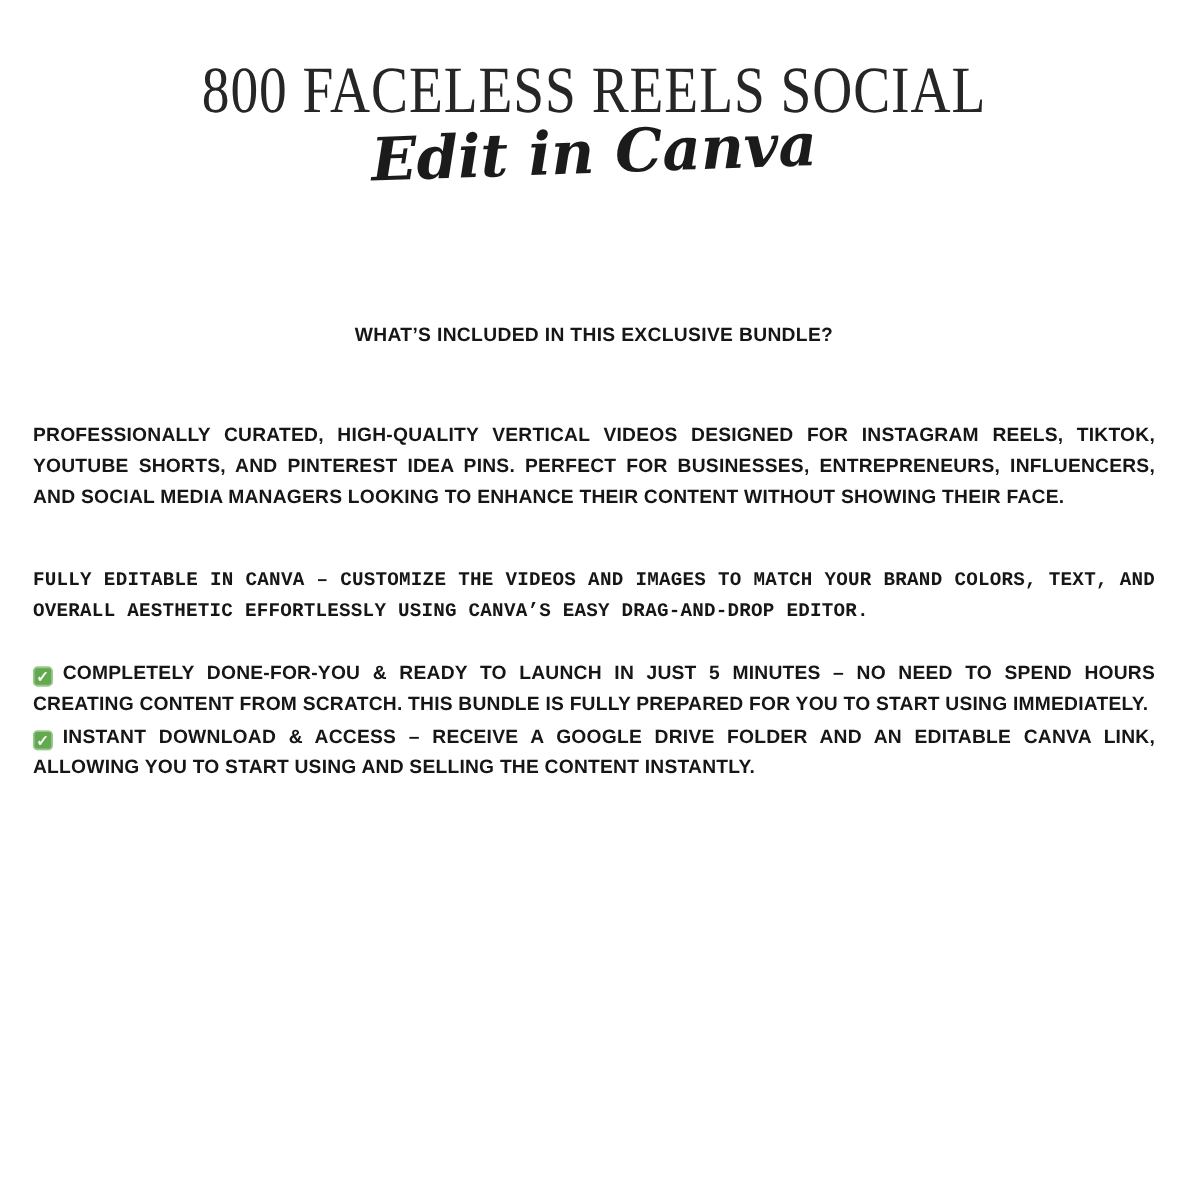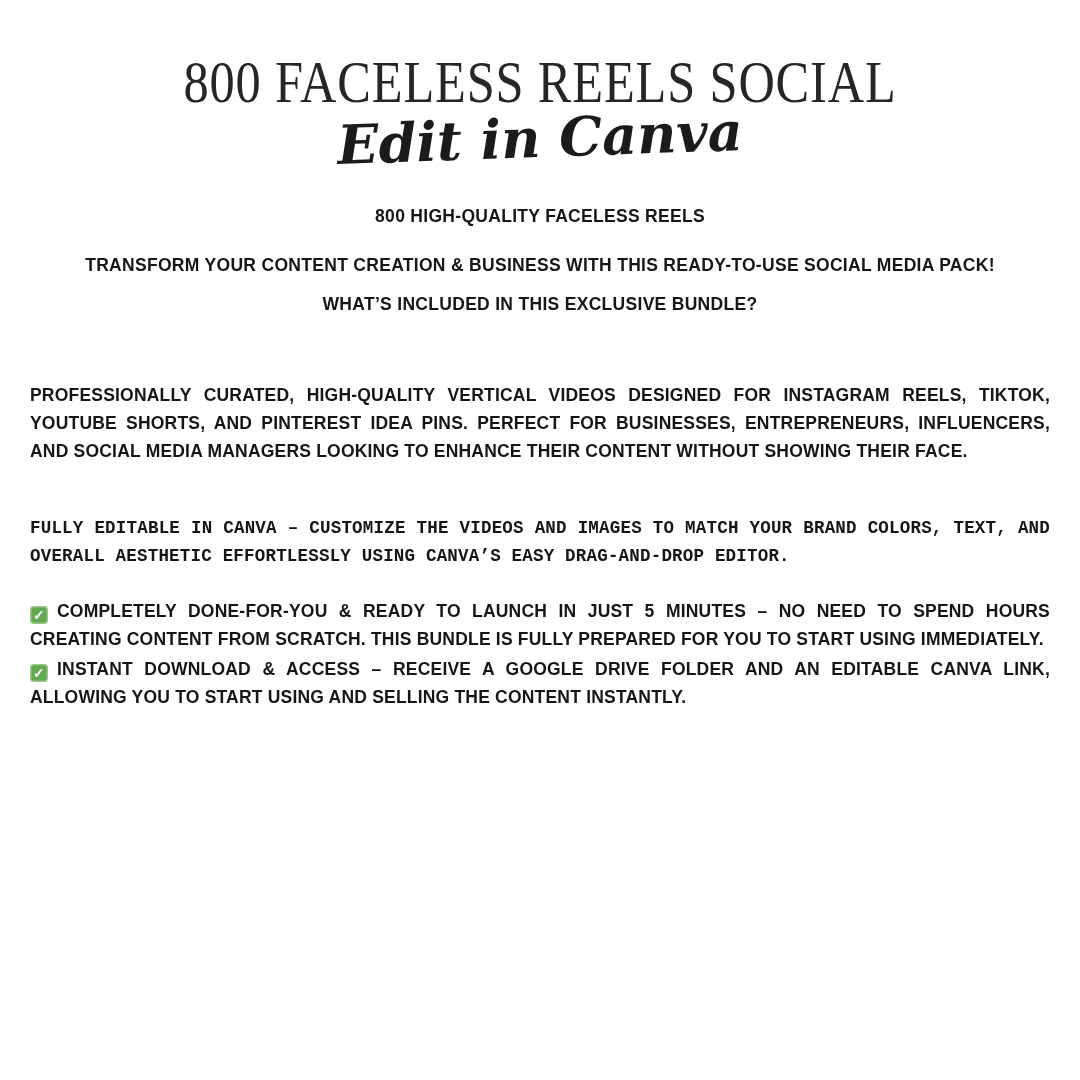--- a/index.html
+++ b/index.html
@@ -194,22 +194,20 @@
     background:linear-gradient(145deg,#d9a968,#a9763c);}
 </style>
 </head>
 <body>
 
 <div id="canvas">
 
   <div class="title">800 FACELESS REELS SOCIAL</div>
   <div class="script-sub">Edit in Canva</div>
 
-  <div class="c-line tagline">800 HIGH-QUALITY FACELESS REELS</div>
-  <div class="c-line pitch">TRANSFORM YOUR CONTENT CREATION &amp; BUSINESS WITH THIS READY-TO-USE SOCIAL MEDIA PACK!</div>
   <div class="c-line question">WHAT’S INCLUDED IN THIS EXCLUSIVE BUNDLE?</div>
 
   <div class="para para1">PROFESSIONALLY CURATED, HIGH-QUALITY VERTICAL VIDEOS DESIGNED FOR INSTAGRAM REELS, TIKTOK, YOUTUBE SHORTS, AND PINTEREST IDEA PINS. PERFECT FOR BUSINESSES, ENTREPRENEURS, INFLUENCERS, AND SOCIAL MEDIA MANAGERS LOOKING TO ENHANCE THEIR CONTENT WITHOUT SHOWING THEIR FACE.</div>
   <div class="para para2">FULLY EDITABLE IN CANVA – CUSTOMIZE THE VIDEOS AND IMAGES TO MATCH YOUR BRAND COLORS, TEXT, AND OVERALL AESTHETIC EFFORTLESSLY USING CANVA’S EASY DRAG-AND-DROP EDITOR.</div>
 
   <div class="features">
     <p class="feature"><span class="check">✓</span><span>COMPLETELY DONE-FOR-YOU &amp; READY TO LAUNCH IN JUST 5 MINUTES – NO NEED TO SPEND HOURS CREATING CONTENT FROM SCRATCH. THIS BUNDLE IS FULLY PREPARED FOR YOU TO START USING IMMEDIATELY.</span></p>
     <p class="feature"><span class="check">✓</span><span>INSTANT DOWNLOAD &amp; ACCESS – RECEIVE A GOOGLE DRIVE FOLDER AND AN EDITABLE CANVA LINK, ALLOWING YOU TO START USING AND SELLING THE CONTENT INSTANTLY.</span></p>
   </div>
 

